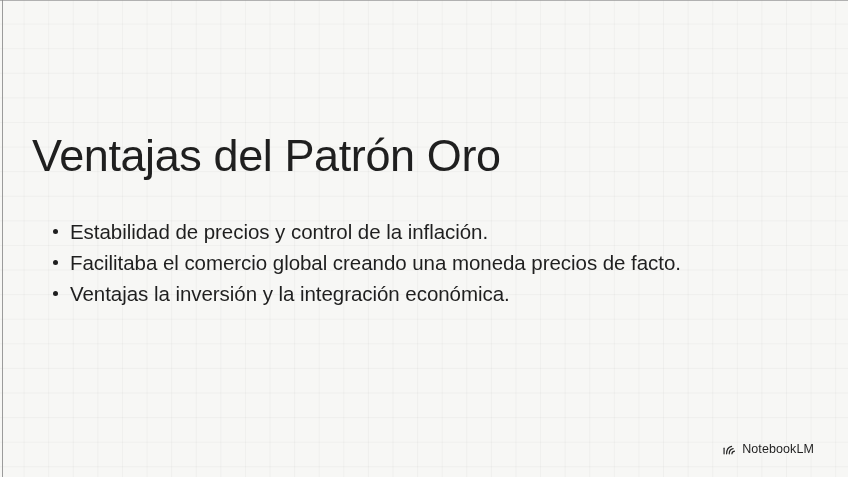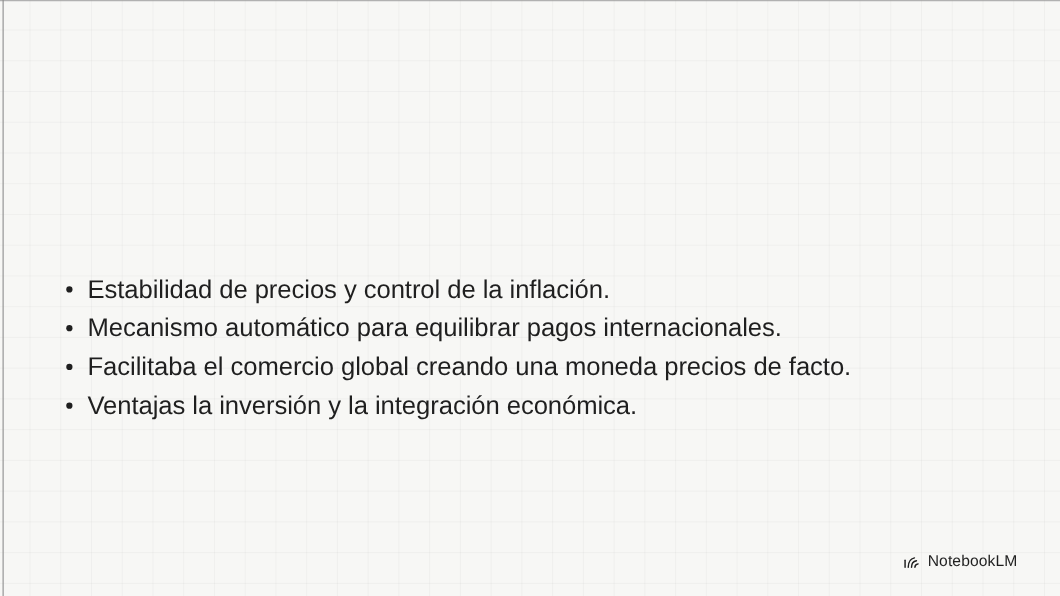--- a/index.html
+++ b/index.html
@@ -123,29 +123,26 @@
   }
 </style>
 </head>
 <body>
 
 <div id="slide">
 
   <div id="edge-top"></div>
   <div id="edge-left"></div>
 
+  <h1 id="title">Ventajas del Patrón Oro</h1>
 
   <ul id="bullet-list">
     <li class="bullet-item">
       <span class="bullet-dot"></span>
       <span class="bullet-text">Estabilidad de precios y control de la inflación.</span>
-    </li>
-    <li class="bullet-item">
-      <span class="bullet-dot"></span>
-      <span class="bullet-text">Mecanismo automático para equilibrar pagos internacionales.</span>
     </li>
     <li class="bullet-item">
       <span class="bullet-dot"></span>
       <span class="bullet-text">Facilitaba el comercio global creando una moneda precios de facto.</span>
     </li>
     <li class="bullet-item">
       <span class="bullet-dot"></span>
       <span class="bullet-text">Ventajas la inversión y la integración económica.</span>
     </li>
   </ul>

